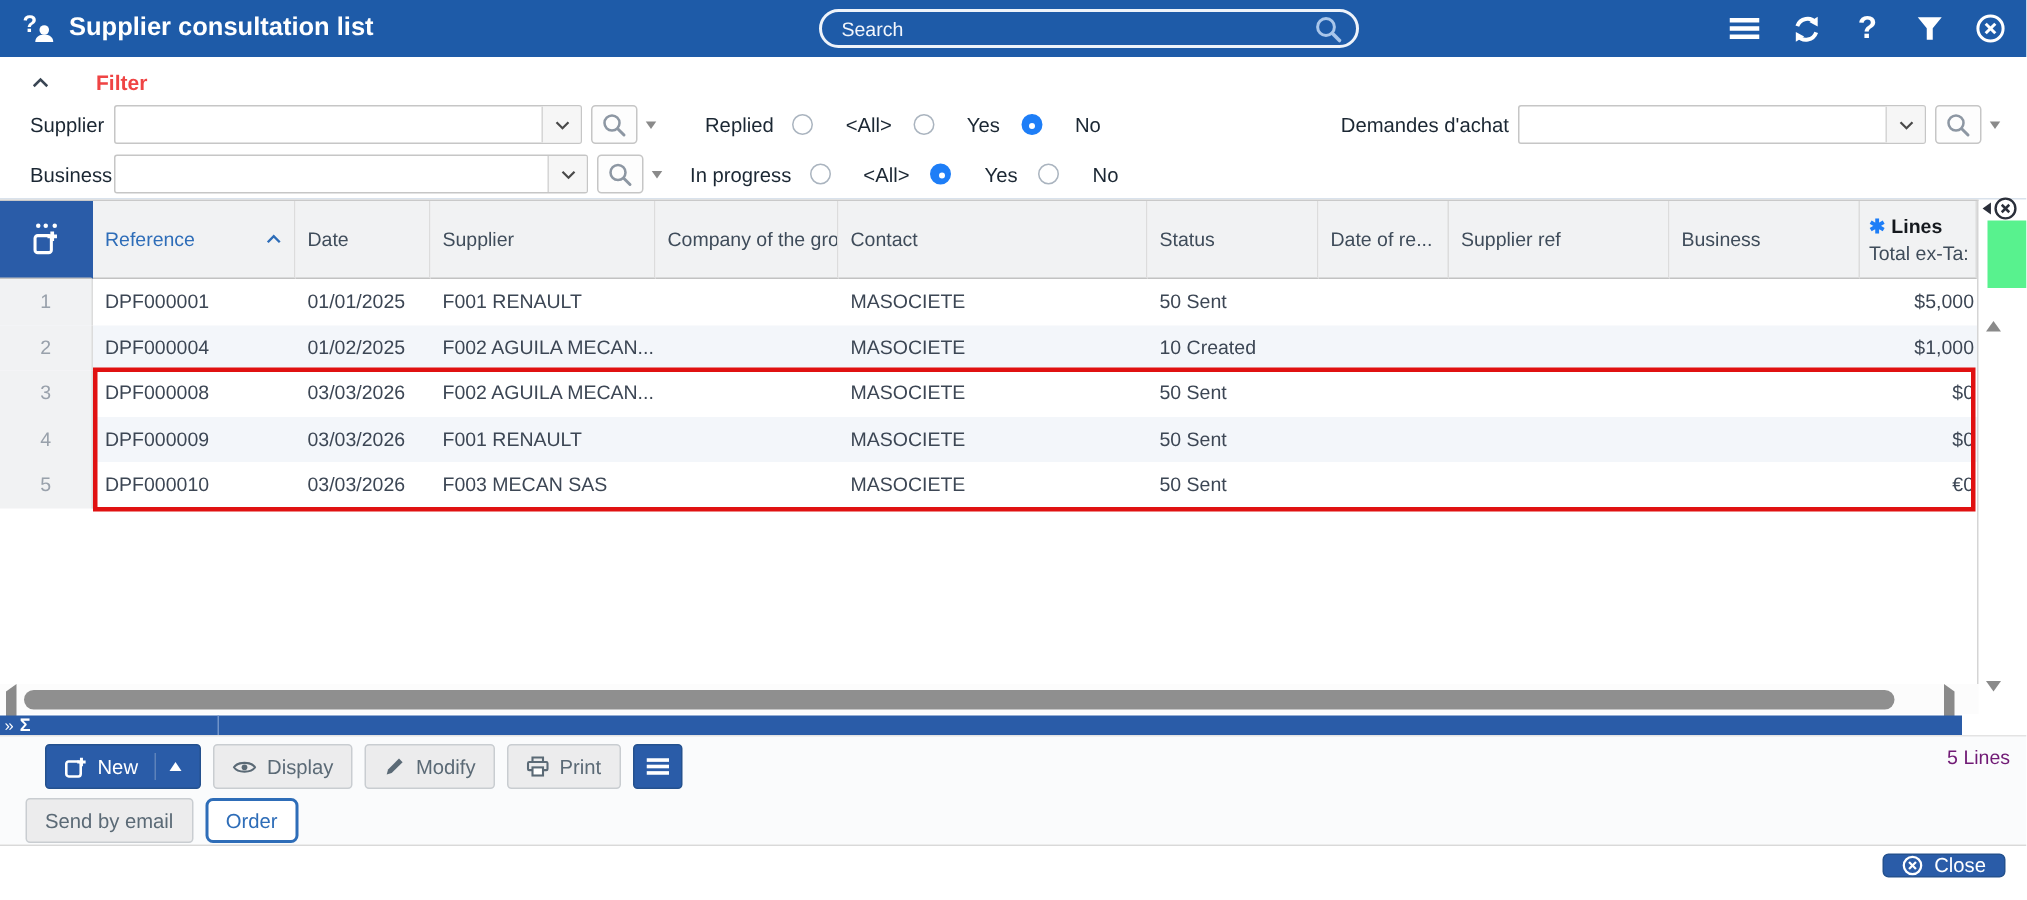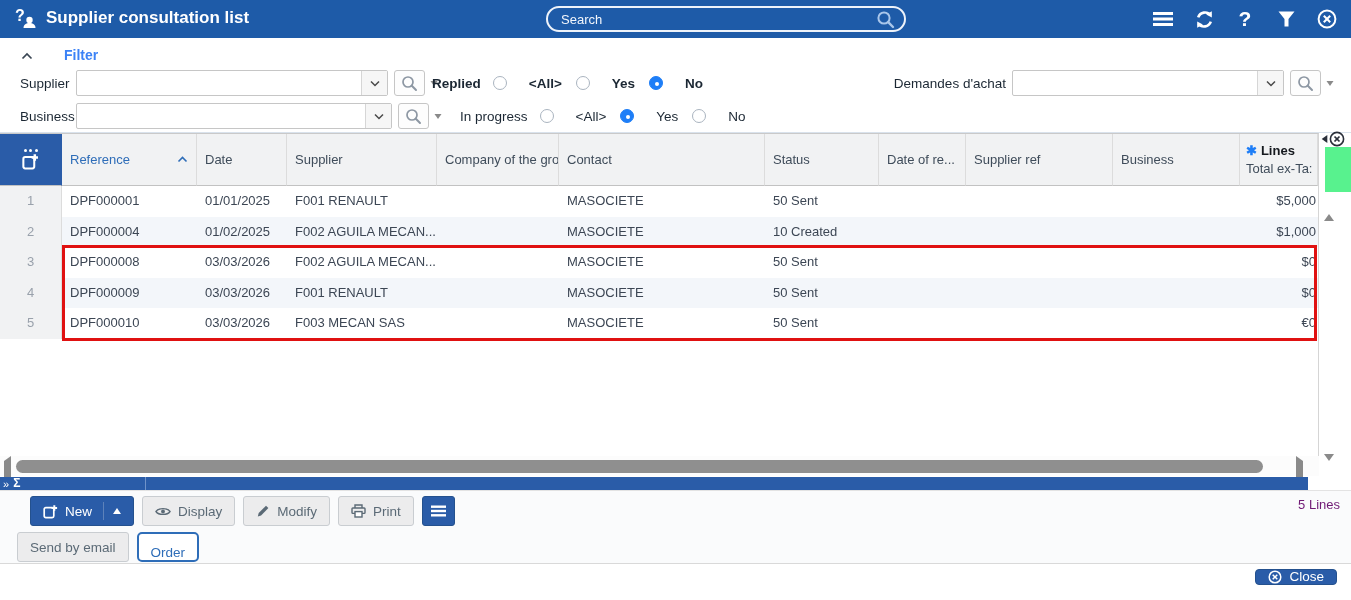--- a/index.html
+++ b/index.html
@@ -26,40 +26,40 @@
   .search::placeholder { color:#f2f6fc; opacity:1; }
   .search-ic { margin-right:9px; display:flex; }
   .tb-icons { position:absolute; right:13px; top:0; height:38px; display:flex; align-items:center; gap:19px; }
   .tb-icons > span { display:flex; align-items:center; justify-content:center; width:22px; height:22px; color:#fff; }
   .qmark { font-size:21px; font-weight:bold; color:#fff; font-family:"Liberation Sans",sans-serif; }
 
   
   .filterbar { position:absolute; left:0; top:38px; width:1351px; height:95px; background:#fff;
     border-bottom:1px solid #d9e2ec; }
   .filter-head { position:absolute; left:21px; top:8px; display:flex; align-items:center; gap:17px; }
-  .filter-title { font-size:14px; font-weight:bold; color:#3b82f6;padding-left:14px; }
+  .filter-title { font-size:14px; font-weight:bold; color:#ef4444;padding-left:14px; }
   .flabel { position:absolute; height:26px; display:flex; align-items:center; font-size:13.5px; color:#1b2733; white-space:nowrap; }
   #lbl-supplier { left:20px; top:32px; }
   #lbl-business { left:20px; top:65px; }
   #lbl-demandes { left:898px; top:32px; width:108px; justify-content:flex-end; }
   .combo { position:absolute; height:26px; background:#fff; border:1px solid #c6c6c6; border-radius:2px; }
   .combo input { position:absolute; left:0; top:0; width:calc(100% - 27px); height:100%; border:none; outline:none;
     padding:0 6px; font-size:13px; font-family:inherit; color:#222; background:transparent; }
   .combo .chev { position:absolute; right:0; top:0; width:26px; height:24px; background:#f6f6f6;
     border-left:1px solid #d6d6d6; display:flex; align-items:center; justify-content:center; }
   #combo-supplier { left:76px; top:32px; width:312px; }
   #combo-business { left:76px; top:65px; width:316px; }
   #combo-demandes { left:1012px; top:32px; width:272px; }
   .magbtn { position:absolute; width:31px; height:26px; background:#fdfdfd; border:1px solid #c6c6c6;
     border-radius:3px; display:flex; align-items:center; justify-content:center; }
   #mag-supplier { left:394px; top:32px; } #mag-business { left:398px; top:65px; } #mag-demandes { left:1290px; top:32px; }
   .magcaret { position:absolute; width:13px; height:26px; display:flex; align-items:center; justify-content:center; }
   #mc-supplier { left:427px; top:32px; } #mc-business { left:431px; top:65px; } #mc-demandes { left:1323px; top:32px; }
   .radio-row { position:absolute; height:26px; display:flex; align-items:center; gap:14px; }
-  #row-replied { left:432px; top:32px;font-weight:bold; } #row-inprogress { left:460px; top:65px; }
+  #row-replied { left:470px; top:32px; } #row-inprogress { left:460px; top:65px; }
   .radio-row .flabel2 { font-size:13.5px; color:#1b2733; margin-right:-2px; }
   .radio-opt { display:flex; align-items:center; gap:22px; cursor:pointer; }
   .radio-circle { width:14px; height:14px; border-radius:50%; border:1px solid #aab4bf; background:#fff; position:relative; }
   .radio-opt.checked .radio-circle { background:var(--accent); border-color:var(--accent); }
   .radio-opt.checked .radio-circle::after { content:""; position:absolute; left:4.5px; top:4.5px; width:4px; height:4px;
     background:#fff; border-radius:50%; }
   .radio-label { font-size:13.5px; color:#1b2733; }
 
   
   .grid { position:absolute; left:0; top:133px; width:1319px; height:323px; background:#fff;
@@ -107,21 +107,21 @@
 
   
   .footer { position:absolute; left:0; top:490px; width:1351px; height:73px; background:#fafbfc; border-top:1px solid #e3e3e3; }
   .lines-count { position:absolute; right:11px; top:6px; font-size:13px; color:#701a75; }
   .btnrow1 { position:absolute; left:17px; top:5px; display:flex; gap:8px;padding-left:13px; }
   .btnrow2 { position:absolute; left:17px; top:41px; display:flex; gap:8px; }
   .btn { height:30px; border-radius:3px; font-size:13.5px; font-family:inherit; display:inline-flex; align-items:center;
     gap:7px; padding:0 12px; cursor:pointer; border:1px solid transparent; white-space:nowrap; }
   .btn.blue { background:var(--button-blue); color:#fff; border-color:#24518e; }
   .btn.gray { background:#ececed; color:#5b6a76; border-color:#c9cdd1; }
-  .btn.outline { background:#fff; color:var(--link); border:2px solid var(--link); border-radius:5px; font-size:13.5px;align-items:flex-end; }
+  .btn.outline { background:#fff; color:var(--link); border:2px solid var(--link); border-radius:5px; font-size:13.5px; }
   .btn.square { width:33px; padding:0; justify-content:center; }
   .btn-divider { width:1px; height:18px; background:#5d82ba; margin:0 2px 0 4px; }
   .caret-up { width:0; height:0; border-left:4.5px solid transparent; border-right:4.5px solid transparent; border-bottom:6px solid #fff; }
 
   .bottomstrip { position:absolute; left:0; top:563px; width:1351px; height:37px; background:#fff; border-top:1px solid #d9d9d9; }
   .close-btn { position:absolute; right:14px; top:5px; height:16px; border-radius:4px;align-items:flex-end; }
 </style>
 </head>
 <body>
 

